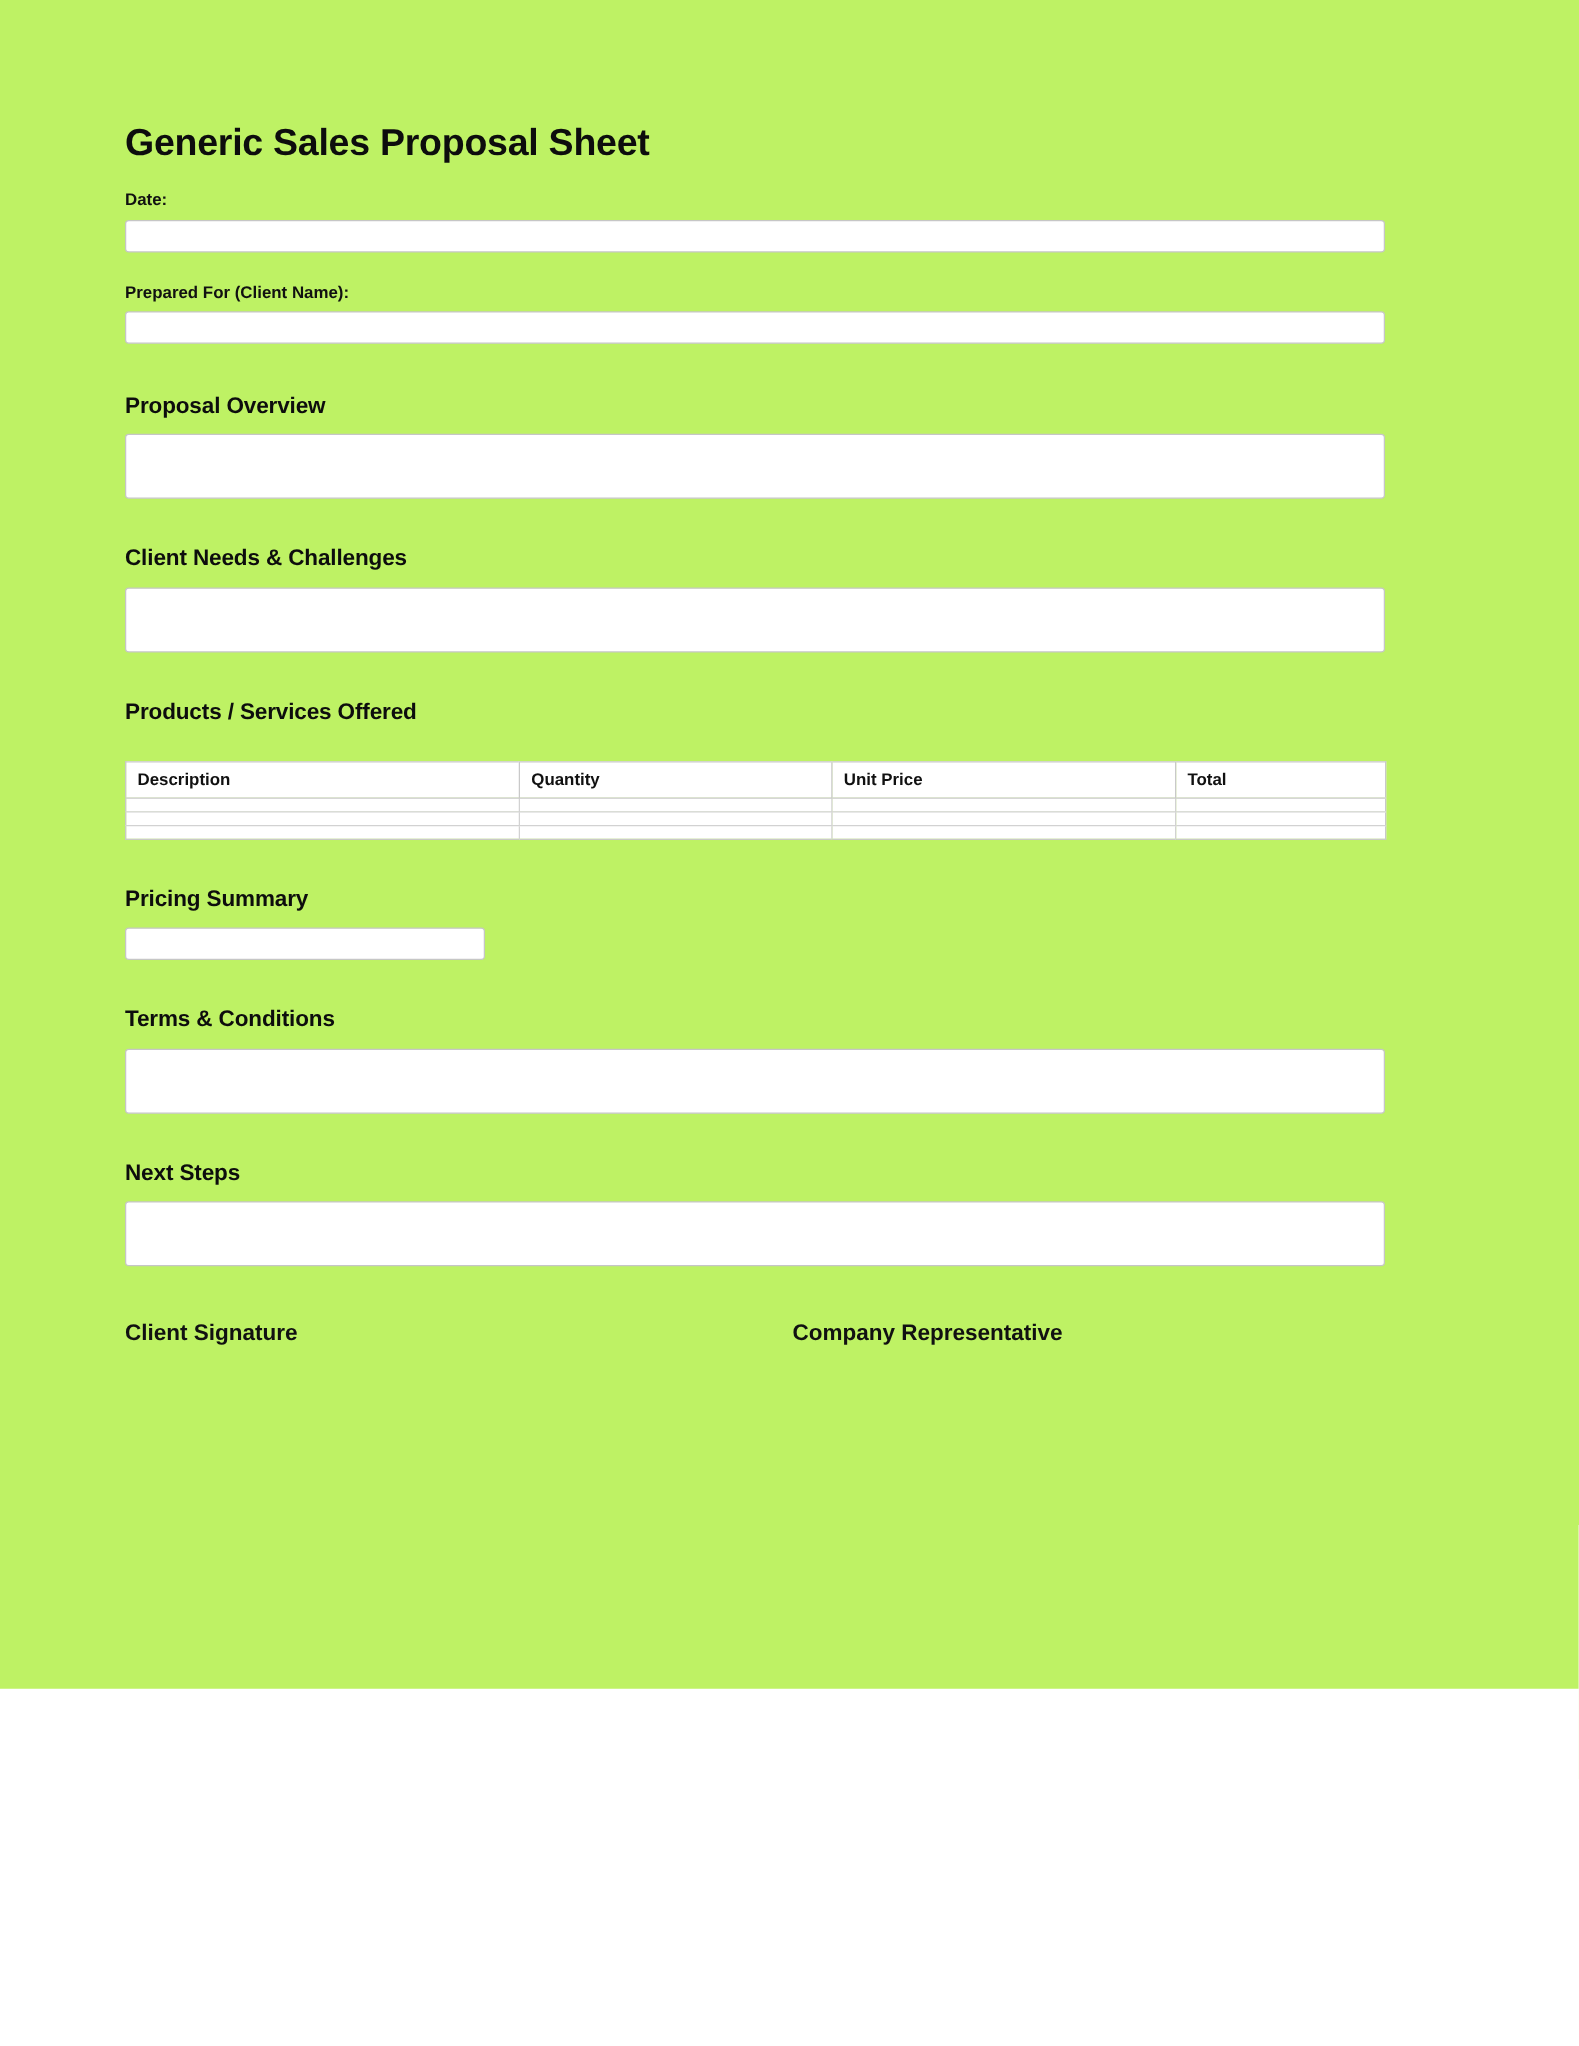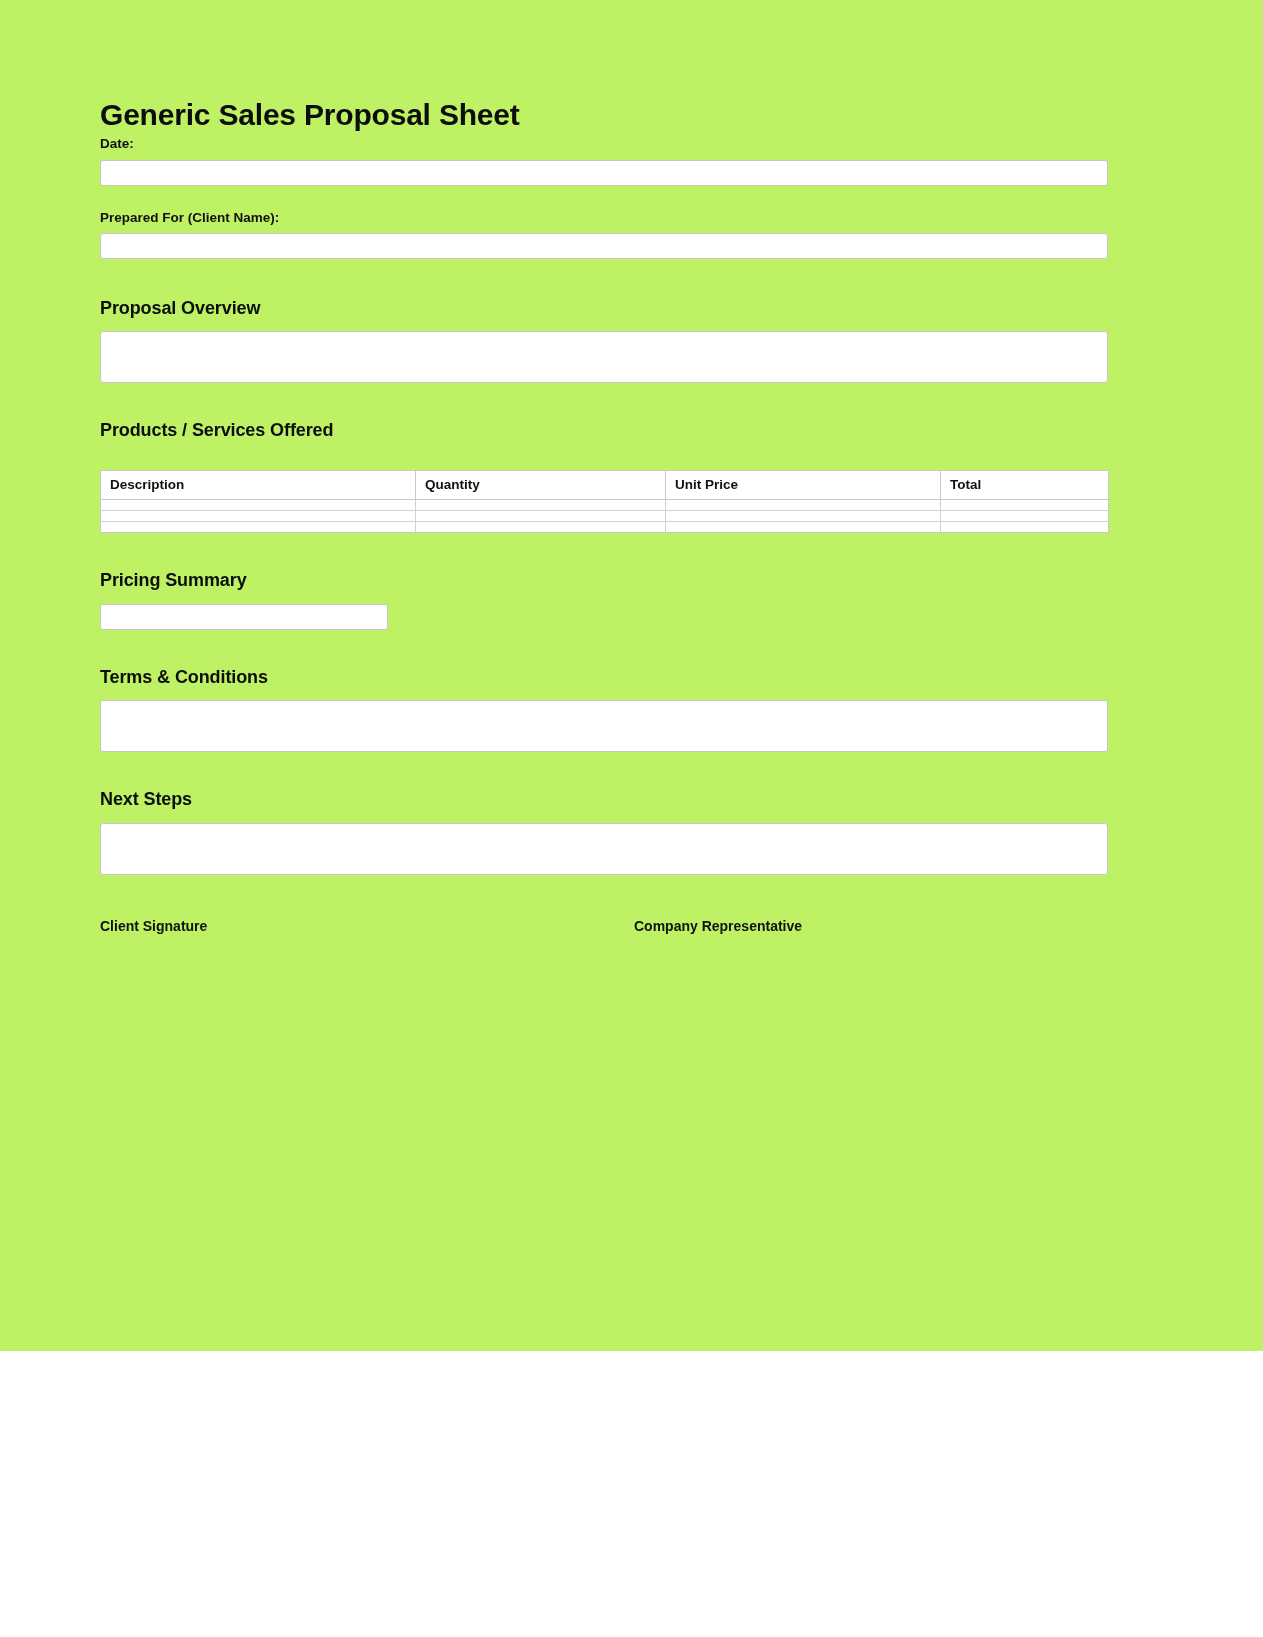--- a/index.html
+++ b/index.html
@@ -34,21 +34,21 @@
   .field-label {
     font-size: 13.5px;
     font-weight: bold;
     color: #111111;
     line-height: 1.2;
   }
   .field-block {
     margin-top: 24px;
   }
   .field-block.first {
-    margin-top: 4px;
+    margin-top: 20px;
   }
   .text-input {
     display: block;
     width: 1008px;
     height: 26px;
     margin-top: 7px;
     box-sizing: border-box;
     border: 1px solid #c6c6c6;
     border-radius: 3px;
     background: #ffffff;
@@ -138,21 +138,21 @@
   table.items tr.body-row:last-child td { border-bottom: none; }
   .signature-row {
     display: flex;
     margin-top: 43px;
   }
   .sig-client {
     width: 534px;
     flex: 0 0 534px;
   }
   .sig-label {
-    font-size: 14px;
+    font-size: 18px;
     font-weight: bold;
     color: #111111;
     line-height: 1.2;
   }
 </style>
 </head>
 <body>
 
 <div class="page">
 
@@ -167,20 +167,24 @@
     <div class="field-label">Prepared For (Client Name):</div>
     <input class="text-input" type="text" value="" placeholder="" style="">
   </div>
 
 
   <div class="section">
     <h2 class="section-title">Proposal Overview</h2>
     <textarea class="area-input" placeholder="" style=""></textarea>
   </div>
 
+  <div class="section tight">
+    <h2 class="section-title">Client Needs &amp; Challenges</h2>
+    <textarea class="area-input" placeholder="" style=""></textarea>
+  </div>
 
 
   <div class="section tight">
     <h2 class="section-title">Products / Services Offered</h2>
     <table class="items">
       <colgroup>
         <col class="c-desc">
           <col class="c-qty">
           <col class="c-price">
           <col class="c-total">

